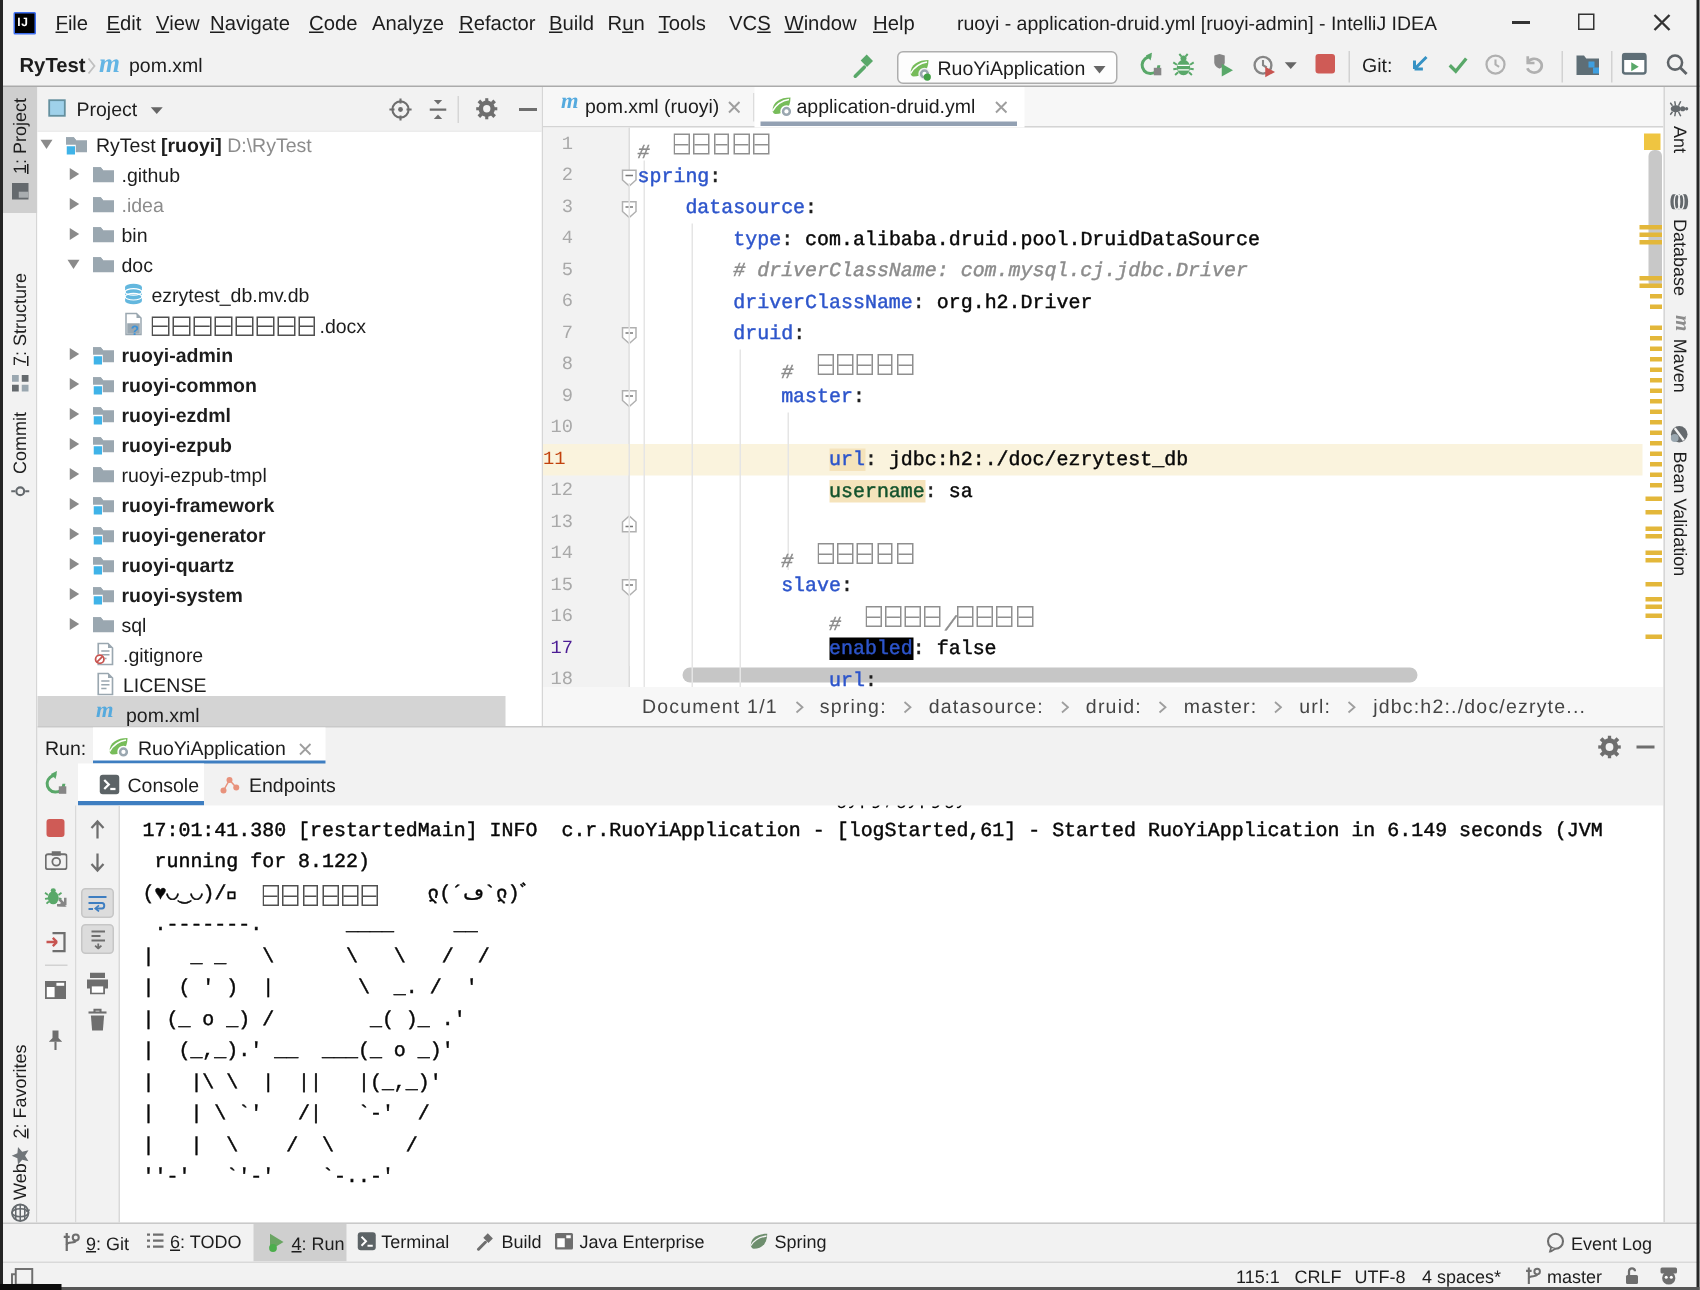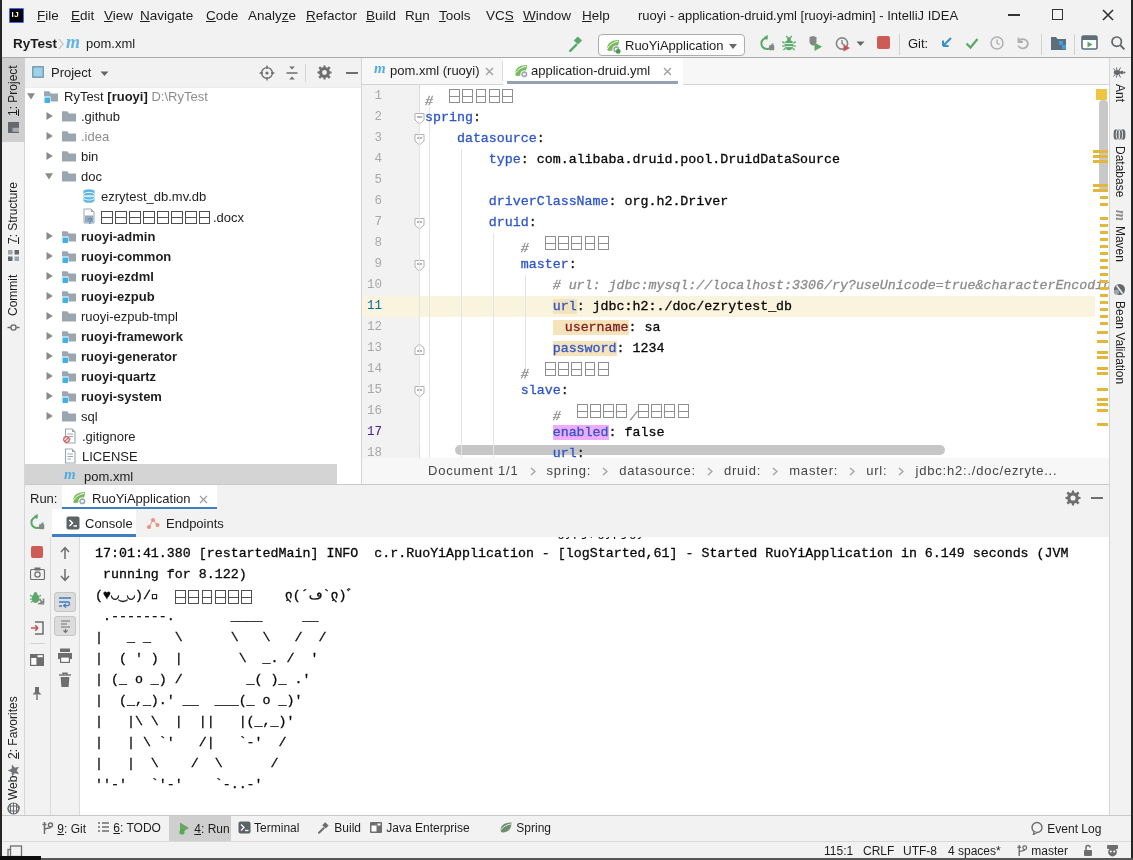--- a/index.html
+++ b/index.html
@@ -399,21 +399,21 @@
 <div class="ab" style="left:362px;top:86px;width:20px;height:21px;font-family:'Liberation Mono',monospace;font-size:12.5px;line-height:21px;color:#a9a9a9;text-align:right">1</div>
 <div class="ab" style="left:362px;top:107px;width:20px;height:21px;font-family:'Liberation Mono',monospace;font-size:12.5px;line-height:21px;color:#a9a9a9;text-align:right">2</div>
 <div class="ab" style="left:362px;top:128px;width:20px;height:21px;font-family:'Liberation Mono',monospace;font-size:12.5px;line-height:21px;color:#a9a9a9;text-align:right">3</div>
 <div class="ab" style="left:362px;top:149px;width:20px;height:21px;font-family:'Liberation Mono',monospace;font-size:12.5px;line-height:21px;color:#a9a9a9;text-align:right">4</div>
 <div class="ab" style="left:362px;top:170px;width:20px;height:21px;font-family:'Liberation Mono',monospace;font-size:12.5px;line-height:21px;color:#a9a9a9;text-align:right">5</div>
 <div class="ab" style="left:362px;top:191px;width:20px;height:21px;font-family:'Liberation Mono',monospace;font-size:12.5px;line-height:21px;color:#a9a9a9;text-align:right">6</div>
 <div class="ab" style="left:362px;top:212px;width:20px;height:21px;font-family:'Liberation Mono',monospace;font-size:12.5px;line-height:21px;color:#a9a9a9;text-align:right">7</div>
 <div class="ab" style="left:362px;top:233px;width:20px;height:21px;font-family:'Liberation Mono',monospace;font-size:12.5px;line-height:21px;color:#a9a9a9;text-align:right">8</div>
 <div class="ab" style="left:362px;top:254px;width:20px;height:21px;font-family:'Liberation Mono',monospace;font-size:12.5px;line-height:21px;color:#a9a9a9;text-align:right">9</div>
 <div class="ab" style="left:362px;top:275px;width:20px;height:21px;font-family:'Liberation Mono',monospace;font-size:12.5px;line-height:21px;color:#a9a9a9;text-align:right">10</div>
-<div class="ab" style="left:362px;top:296px;width:20px;height:18px;font-family:'Liberation Mono',monospace;font-size:12.5px;line-height:21px;color:#0369a1;text-align:right">11</div>
+<div class="ab" style="left:362px;top:296px;width:20px;height:18px;font-family:'Liberation Mono',monospace;font-size:12.5px;line-height:21px;color:#c2410c;">11</div>
 <div class="ab" style="left:362px;top:317px;width:20px;height:21px;font-family:'Liberation Mono',monospace;font-size:12.5px;line-height:21px;color:#a9a9a9;text-align:right">12</div>
 <div class="ab" style="left:362px;top:338px;width:20px;height:21px;font-family:'Liberation Mono',monospace;font-size:12.5px;line-height:21px;color:#a9a9a9;text-align:right">13</div>
 <div class="ab" style="left:362px;top:359px;width:20px;height:21px;font-family:'Liberation Mono',monospace;font-size:12.5px;line-height:21px;color:#a9a9a9;text-align:right">14</div>
 <div class="ab" style="left:362px;top:380px;width:20px;height:21px;font-family:'Liberation Mono',monospace;font-size:12.5px;line-height:21px;color:#a9a9a9;text-align:right">15</div>
 <div class="ab" style="left:362px;top:401px;width:20px;height:21px;font-family:'Liberation Mono',monospace;font-size:12.5px;line-height:21px;color:#a9a9a9;text-align:right">16</div>
 <div class="ab" style="left:362px;top:422px;width:20px;height:21px;font-family:'Liberation Mono',monospace;font-size:12.5px;line-height:21px;color:#4c1d95;text-align:right">17</div>
 <div class="ab" style="left:362px;top:443px;width:20px;height:21px;font-family:'Liberation Mono',monospace;font-size:12.5px;line-height:21px;color:#a9a9a9;text-align:right">18</div>
 <svg class="ab" style="left:414px;top:112px" width="11" height="13" viewBox="0 0 11 13">
     <path d="M1 1.5 H10 V8 L5.5 12 L1 8 Z" fill="#fff" stroke="#b0b0b0" stroke-width="1"></path>
     <path d="M3 5 H8" stroke="#787878" stroke-width="1.1"></path>
@@ -442,32 +442,31 @@
 <div class="ab" style="left:428.5px;top:107px;width:1px;height:351px;background:#e5e5e5"></div>
 <div class="ab" style="left:460.5px;top:149px;width:1px;height:309px;background:#e5e5e5"></div>
 <div class="ab" style="left:492.5px;top:233px;width:1px;height:225px;background:#e5e5e5"></div>
 <div class="ab" style="left:524.5px;top:275px;width:1px;height:105px;background:#e5e5e5"></div>
 <div class="ab" style="left:362px;top:85px;width:747px;height:373px;overflow:hidden">
     <div class="ab" style="left:-362px;top:-85px;width:1133px;height:860px">
       <div class="ab mt" style="left:425px;top:86px;height:21px;line-height:21px;font-family:'Liberation Mono',monospace;font-size:13.3px;white-space:pre"><span style="color:#8c8c8c;font-style:italic;">#  </span><span class="com" style="font-style:italic"><span class="cjr" style="width:66.5px"><i class="cj" style="width:10.9px;height:14px"></i><i class="cj" style="width:10.9px;height:14px"></i><i class="cj" style="width:10.9px;height:14px"></i><i class="cj" style="width:10.9px;height:14px"></i><i class="cj" style="width:10.9px;height:14px"></i></span></span></div>
       <div class="ab mt" style="left:425px;top:107px;height:21px;line-height:21px;font-family:'Liberation Mono',monospace;font-size:13.3px;white-space:pre"><span style="color:#2d55cb;">spring</span><span style="color:#1f1f1f;">:</span></div>
       <div class="ab mt" style="left:425px;top:128px;height:21px;line-height:21px;font-family:'Liberation Mono',monospace;font-size:13.3px;white-space:pre">    <span style="color:#2d55cb;">datasource</span><span style="color:#1f1f1f;">:</span></div>
       <div class="ab mt" style="left:425px;top:149px;height:21px;line-height:21px;font-family:'Liberation Mono',monospace;font-size:13.3px;white-space:pre">        <span style="color:#2d55cb;">type</span><span style="color:#1f1f1f;">:</span><span style="color:#080808;"> com.alibaba.druid.pool.DruidDataSource</span></div>
+      <div class="ab mt" style="left:425px;top:170px;height:21px;line-height:21px;font-family:'Liberation Mono',monospace;font-size:13.3px;white-space:pre">        <span style="color:#8c8c8c;font-style:italic;"># driverClassName: com.mysql.cj.jdbc.Driver</span></div>
       <div class="ab mt" style="left:425px;top:191px;height:21px;line-height:21px;font-family:'Liberation Mono',monospace;font-size:13.3px;white-space:pre">        <span style="color:#2d55cb;">driverClassName</span><span style="color:#1f1f1f;">:</span><span style="color:#080808;"> org.h2.Driver</span></div>
       <div class="ab mt" style="left:425px;top:212px;height:21px;line-height:21px;font-family:'Liberation Mono',monospace;font-size:13.3px;white-space:pre">        <span style="color:#2d55cb;">druid</span><span style="color:#1f1f1f;">:</span></div>
       <div class="ab mt" style="left:425px;top:233px;height:21px;line-height:21px;font-family:'Liberation Mono',monospace;font-size:13.3px;white-space:pre">            <span style="color:#8c8c8c;font-style:italic;">#  </span><span class="com"><span class="cjr" style="width:66.5px"><i class="cj" style="width:10.9px;height:14px"></i><i class="cj" style="width:10.9px;height:14px"></i><i class="cj" style="width:10.9px;height:14px"></i><i class="cj" style="width:10.9px;height:14px"></i><i class="cj" style="width:10.9px;height:14px"></i></span></span></div>
       <div class="ab mt" style="left:425px;top:254px;height:21px;line-height:21px;font-family:'Liberation Mono',monospace;font-size:13.3px;white-space:pre">            <span style="color:#2d55cb;">master</span><span style="color:#1f1f1f;">:</span></div>
-      <div class="ab mt" style="left:425px;top:275px;height:21px;line-height:21px;font-family:'Liberation Mono',monospace;font-size:13.3px;white-space:pre">                <span style="color:#8c8c8c;font-style:italic;"># url: jdbc:mysql://localhost:3306/ry?useUnicode=true&amp;characterEncodin</span></div>
       <div class="ab mt" style="left:425px;top:296px;height:21px;line-height:21px;font-family:'Liberation Mono',monospace;font-size:13.3px;white-space:pre">                <span style="background:#f5e3bb"><span style="color:#2d55cb;">url</span></span><span style="color:#1f1f1f;">:</span><span style="color:#080808;"> jdbc:h2:./doc/ezrytest_db</span></div>
-      <div class="ab mt" style="left:425px;top:317px;height:21px;line-height:21px;font-family:'Liberation Mono',monospace;font-size:13.3px;white-space:pre">                <span style="background:#f5e3bb"><span style="color:#7f1d1d;padding-left:12px;">username</span></span><span style="color:#1f1f1f;">:</span><span style="color:#080808;"> sa</span></div>
-      <div class="ab mt" style="left:425px;top:338px;height:21px;line-height:21px;font-family:'Liberation Mono',monospace;font-size:13.3px;white-space:pre">                <span style="background:#f5e3bb"><span style="color:#2d55cb;">password</span></span><span style="color:#1f1f1f;">:</span><span style="color:#080808;"> 1234</span></div>
+      <div class="ab mt" style="left:425px;top:317px;height:21px;line-height:21px;font-family:'Liberation Mono',monospace;font-size:13.3px;white-space:pre">                <span style="background:#f5e3bb"><span style="color:#14532d;">username</span></span><span style="color:#1f1f1f;">:</span><span style="color:#080808;"> sa</span></div>
       <div class="ab mt" style="left:425px;top:359px;height:21px;line-height:21px;font-family:'Liberation Mono',monospace;font-size:13.3px;white-space:pre">            <span style="color:#8c8c8c;font-style:italic;">#  </span><span class="com"><span class="cjr" style="width:66.5px"><i class="cj" style="width:10.9px;height:14px"></i><i class="cj" style="width:10.9px;height:14px"></i><i class="cj" style="width:10.9px;height:14px"></i><i class="cj" style="width:10.9px;height:14px"></i><i class="cj" style="width:10.9px;height:14px"></i></span></span></div>
       <div class="ab mt" style="left:425px;top:380px;height:21px;line-height:21px;font-family:'Liberation Mono',monospace;font-size:13.3px;white-space:pre">            <span style="color:#2d55cb;">slave</span><span style="color:#1f1f1f;">:</span></div>
       <div class="ab mt" style="left:425px;top:401px;height:21px;line-height:21px;font-family:'Liberation Mono',monospace;font-size:13.3px;white-space:pre">                <span style="color:#8c8c8c;font-style:italic;">#  </span><span class="com"><span class="cjr" style="width:53.2px"><i class="cj" style="width:10.9px;height:14px"></i><i class="cj" style="width:10.9px;height:14px"></i><i class="cj" style="width:10.9px;height:14px"></i><i class="cj" style="width:10.9px;height:14px"></i></span></span><span style="color:#8c8c8c;font-style:italic;">/</span><span class="com"><span class="cjr" style="width:53.2px"><i class="cj" style="width:10.9px;height:14px"></i><i class="cj" style="width:10.9px;height:14px"></i><i class="cj" style="width:10.9px;height:14px"></i><i class="cj" style="width:10.9px;height:14px"></i></span></span></div>
-      <div class="ab mt" style="left:425px;top:422px;height:21px;line-height:21px;font-family:'Liberation Mono',monospace;font-size:13.3px;white-space:pre">                <span style="background:#f0abfc"><span style="color:#2d55cb;">enabled</span></span><span style="color:#1f1f1f;">:</span><span style="color:#080808;"> false</span></div>
+      <div class="ab mt" style="left:425px;top:422px;height:21px;line-height:21px;font-family:'Liberation Mono',monospace;font-size:13.3px;white-space:pre">                <span style="background:#000000"><span style="color:#2d55cb;">enabled</span></span><span style="color:#1f1f1f;">:</span><span style="color:#080808;"> false</span></div>
       <div class="ab mt" style="left:425px;top:443px;height:21px;line-height:21px;font-family:'Liberation Mono',monospace;font-size:13.3px;white-space:pre">                <span style="color:#2d55cb;">url</span><span style="color:#1f1f1f;">:</span></div>
     </div>
   </div>
 <div class="ab" style="left:1096px;top:89px;width:11px;height:11px;background:#efc541"></div>
 <div class="ab" style="left:1099px;top:100px;width:9px;height:92px;background:#c8c8c8;border-radius:4px"></div>
 <div class="ab" style="left:1093px;top:150px;width:15px;height:3px;background:#e3b73a"></div>
 <div class="ab" style="left:1093px;top:155px;width:15px;height:3px;background:#e3b73a"></div>
 <div class="ab" style="left:1093px;top:160px;width:15px;height:3px;background:#e3b73a"></div>
 <div class="ab" style="left:1093px;top:184px;width:15px;height:3px;background:#e3b73a"></div>
 <div class="ab" style="left:1093px;top:189px;width:15px;height:3px;background:#e3b73a"></div>

